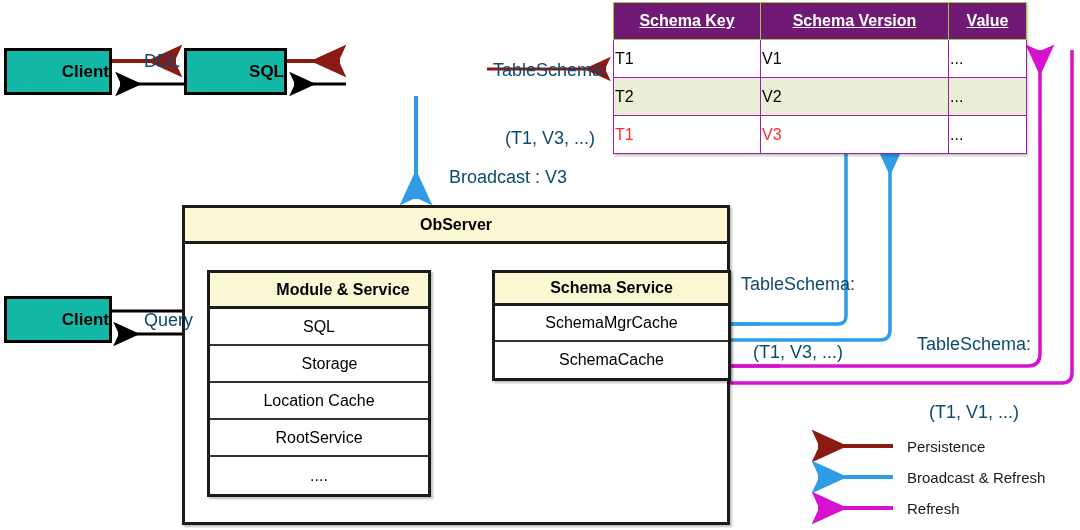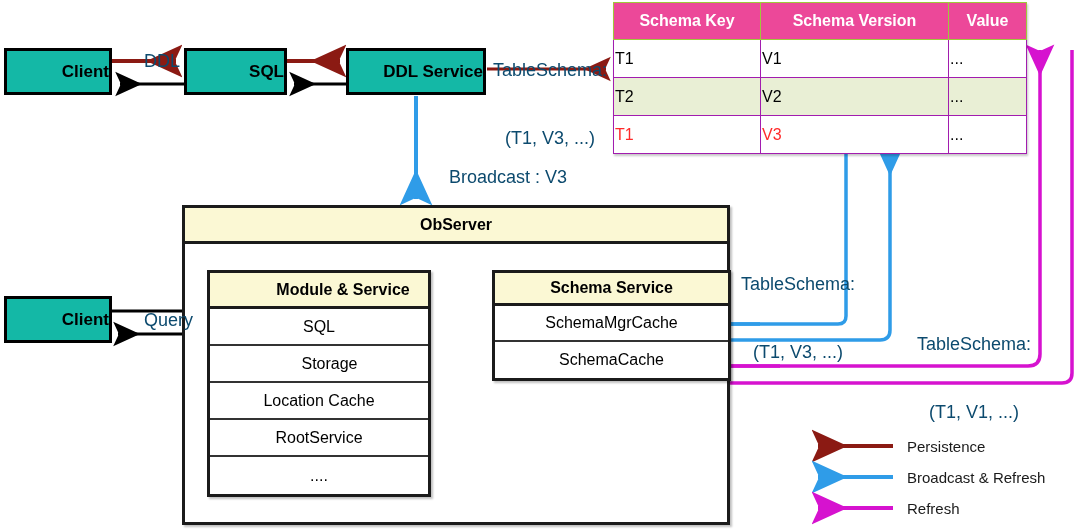--- a/index.html
+++ b/index.html
@@ -43,27 +43,28 @@
     position: absolute;
     box-sizing: border-box;
     border-collapse: collapse;
     border-spacing: 0;
     z-index: 4;
     table-layout: fixed;
     background: #ffffff;
     box-shadow: 1px 2px 2px rgba(0,0,0,0.22);
   }
   .schema-table th {
-    background: #ec4899;
+    background: #701a75;
     color: #ffffff;
     font-size: 16px;
     font-weight: bold;
     height: 34px;
     border: 1px solid #9ec93a;
     text-align: center;
+    text-decoration: underline;
   }
   .schema-table td {
     font-size: 16px;
     height: 35px;
     border: 1px solid #a21caf;
     text-align: left;
     color: #000000;
     background: #ffffff;
   }
   .schema-table tr.alt td {
@@ -202,23 +203,20 @@
   </svg>
 
   <div class="node" style="left:4px; top:48px; width:108px; height:47px;">
     <span>Client</span>
   </div>
 
   <div class="node" style="left:184px; top:48px; width:103px; height:47px;">
     <span>SQL</span>
   </div>
 
-  <div class="node" style="left:346px; top:48px; width:140px; height:47px;">
-    <span>DDL Service</span>
-  </div>
 
   <table class="schema-table" style="left:613px; top:2px; width:413px;">
     <colgroup>
       <col style="width:147px">
       <col style="width:188px">
       <col style="width:78px">
     </colgroup>
     <thead>
       <tr>
         <th>Schema Key</th>

